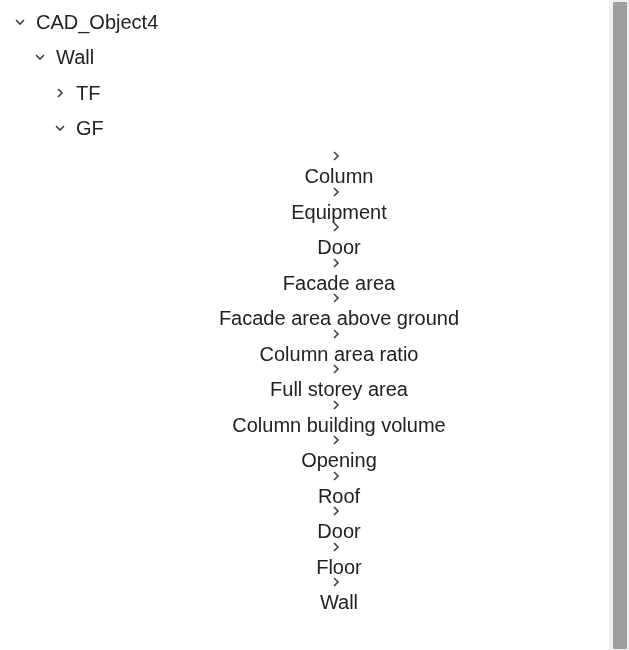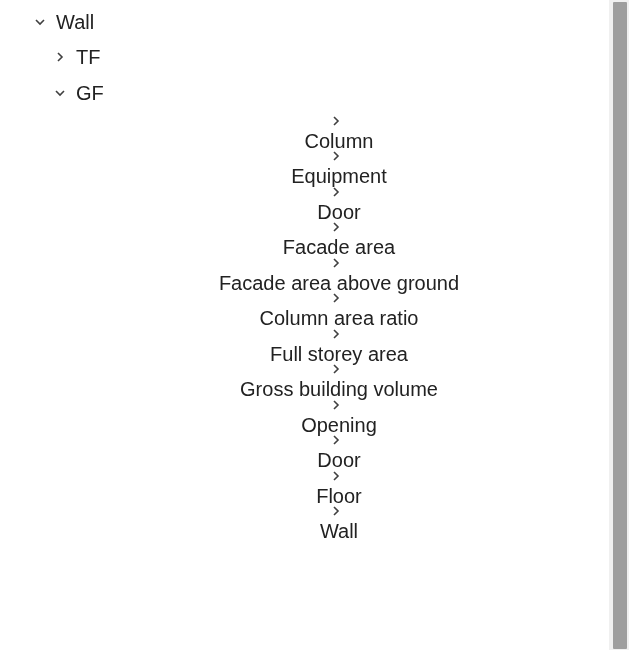--- a/index.html
+++ b/index.html
@@ -67,20 +67,28 @@
     height: 647px;
     background: #9e9e9e;
     border-radius: 1px;
   }
 </style>
 </head>
 <body>
 
 <div class="tree-container">
 
+  <div class="tree-row indent-0">
+    <span class="toggle">
+      <svg viewBox="0 0 12 12">
+          <polyline points="2,4 6,8 10,4"></polyline>
+        </svg>
+    </span>
+    <span class="label">CAD_Object4</span>
+  </div>
 
   <div class="tree-row indent-1">
     <span class="toggle">
       <svg viewBox="0 0 12 12">
           <polyline points="2,4 6,8 10,4"></polyline>
         </svg>
     </span>
     <span class="label">Wall</span>
   </div>
 
@@ -164,32 +172,40 @@
     </span>
     <span class="label">Full storey area</span>
   </div>
 
   <div class="tree-row indent-3">
     <span class="toggle">
       <svg viewBox="0 0 12 12">
           <polyline points="4,2 8,6 4,10"></polyline>
         </svg>
     </span>
-    <span class="label">Gross building volume</span>
+    <span class="label">Column building volume</span>
   </div>
 
   <div class="tree-row indent-3">
     <span class="toggle">
       <svg viewBox="0 0 12 12">
           <polyline points="4,2 8,6 4,10"></polyline>
         </svg>
     </span>
     <span class="label">Opening</span>
   </div>
 
+  <div class="tree-row indent-3">
+    <span class="toggle">
+      <svg viewBox="0 0 12 12">
+          <polyline points="4,2 8,6 4,10"></polyline>
+        </svg>
+    </span>
+    <span class="label">Roof</span>
+  </div>
 
   <div class="tree-row indent-3">
     <span class="toggle">
       <svg viewBox="0 0 12 12">
           <polyline points="4,2 8,6 4,10"></polyline>
         </svg>
     </span>
     <span class="label">Door</span>
   </div>
 

